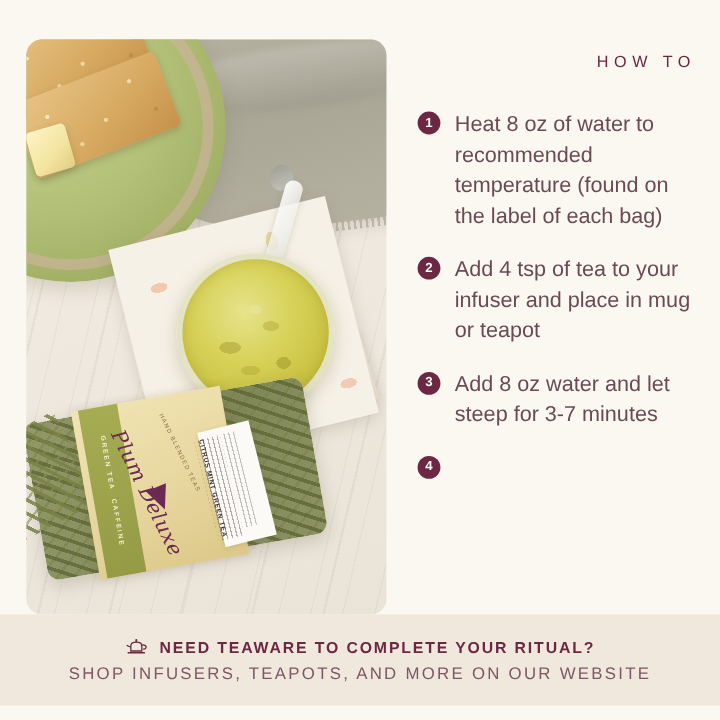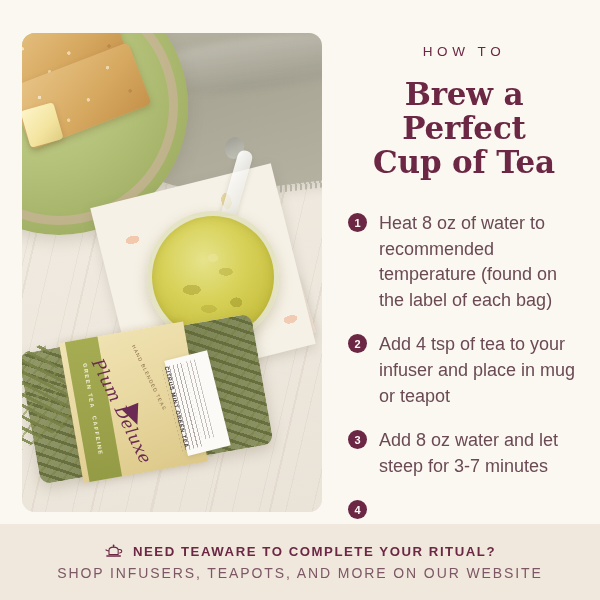--- a/index.html
+++ b/index.html
@@ -370,26 +370,26 @@
   }
 
   
   .content {
     position: absolute;
     left: 348px;
     top: 44px;
     width: 232px;
   }
   .kicker {
-    text-align: center;
+    text-align: right;
     color: #6b2744;
     font-size: 13.5px;
     letter-spacing: 4.6px;
     font-weight: 500;
-    margin: 0 0 18px 0;
+    margin: 0 0 8px 0;
   }
   .title {
     text-align: center;
     color: #6b2744;
     font-family: "DejaVu Serif", serif;
     font-size: 31px;
     line-height: 1.1;
     font-weight: bold;
     margin: 0;
     letter-spacing: -0.2px;
@@ -423,21 +423,21 @@
   .step-text {
     color: #6b4a55;
     font-size: 18px;
     line-height: 1.42;
   }
 
   
   .footer {
     position: absolute;
     left: 0;
-    bottom: 0;
+    bottom: 12px;
     width: 600px;
     height: 76px;
     background: #f0e8dd;
     display: flex;
     flex-direction: column;
     align-items: center;
     justify-content: center;
     gap: 5px;
   }
   .footer-line1 {
@@ -513,24 +513,20 @@
           <div class="wl-title">CITRUS MINT GREEN TEA</div>
           <div class="wl-lines"></div>
           <div class="wl-lines2"></div>
         </div>
       </div>
     </div>
   </div>
 
   <div class="content">
     <div class="kicker">HOW TO</div>
-    <h1 class="title">
-      <span>Brew a Perfect</span><br>
-      <span>Cup of Tea</span>
-    </h1>
 
     <ol class="steps">
       <li class="step">
         <span class="badge">1</span>
         <span class="step-text">Heat 8 oz of water to recommended temperature (found on the label of each bag)</span>
       </li>
       <li class="step">
         <span class="badge">2</span>
         <span class="step-text">Add 4 tsp of tea to your infuser and place in mug or teapot</span>
       </li>

